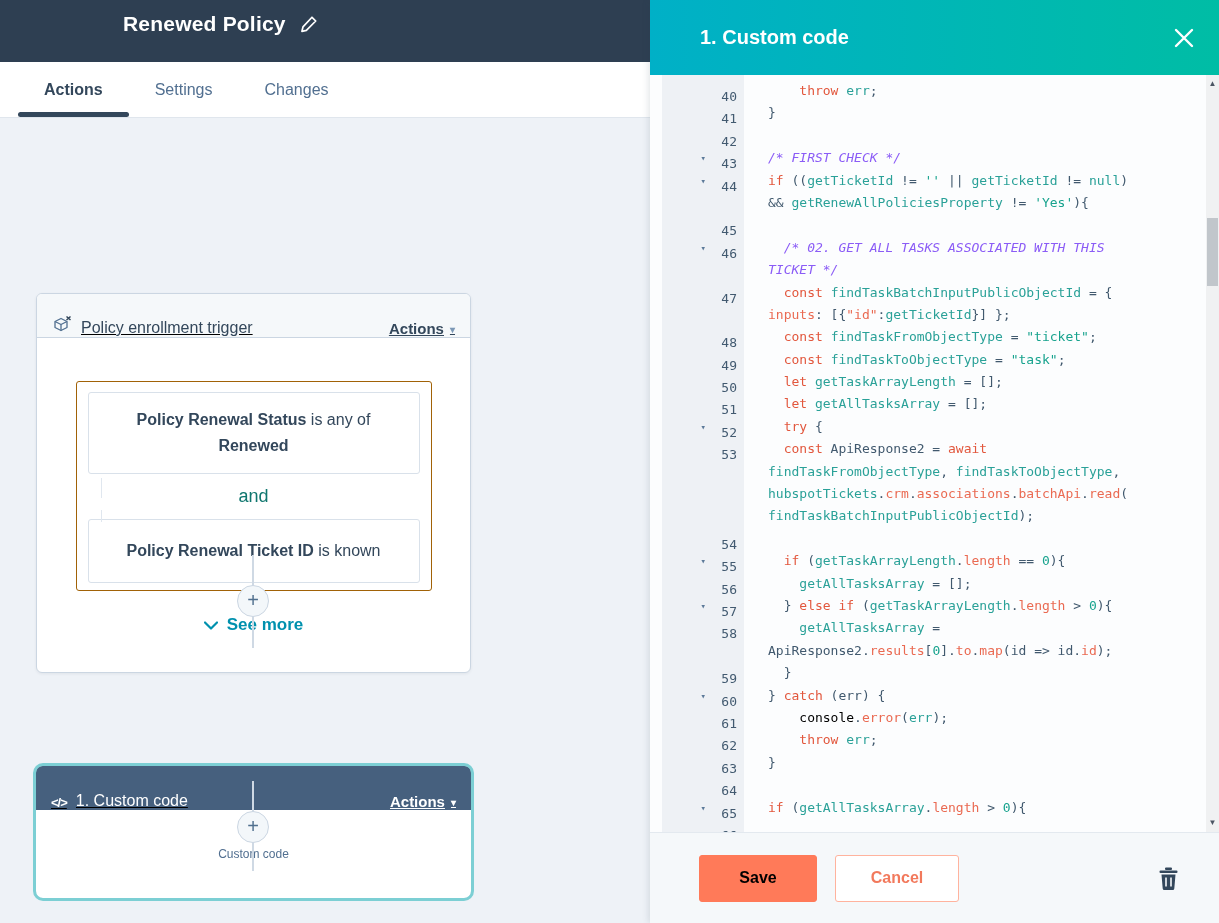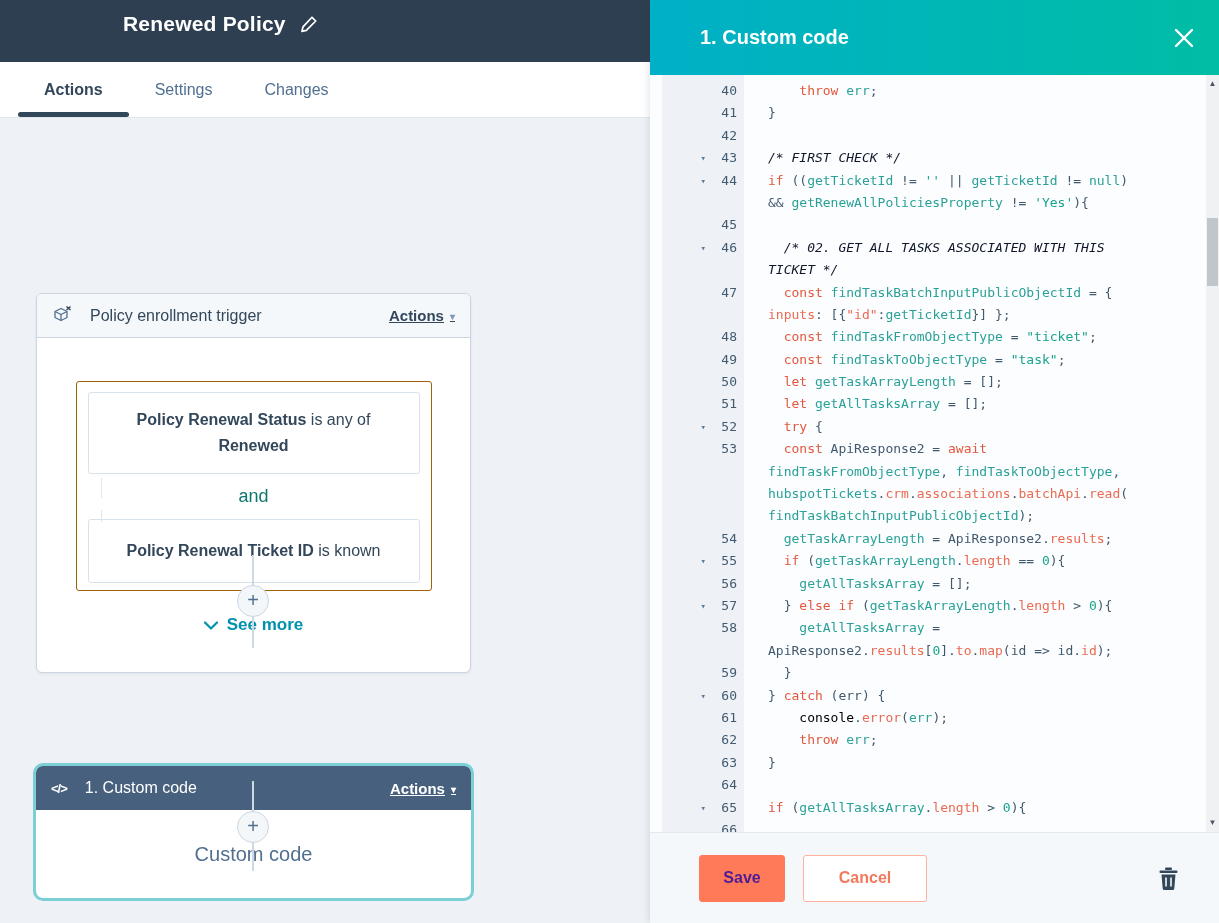--- a/index.html
+++ b/index.html
@@ -16,21 +16,21 @@
   .tab { position:relative; display:flex; align-items:center; padding:0 26px; font-size:16px; color:#516f90; cursor:pointer; }
   .tab.active { color:#33475b; font-weight:bold; }
   .tab.active::after { content:""; position:absolute; left:0; right:0; bottom:0; height:5px; background:#33475b; border-radius:3px; }
 
   .canvas { position:absolute; left:0; top:118px; width:650px; height:805px; background:#eef2f7; }
 
   .conn-line { position:absolute; width:2px; background:#cfd9e4; left:252px; }
   .plus-btn { position:absolute; left:237px; width:32px; height:32px; border-radius:50%; background:#f3f7fa; border:1px solid #cbd6e2; color:#51708f; font-size:20px; line-height:29px; text-align:center; cursor:pointer; }
 
   .card { position:absolute; left:36px; width:435px; background:#ffffff; border:1px solid #cbd6e2; border-radius:6px; box-shadow:0 1px 3px rgba(45,62,80,.08); }
-  .card-header { height:44px; display:flex; align-items:center; padding:0 15px; gap:18px; border-radius:5px 5px 0 0; }
+  .card-header { height:44px; display:flex; align-items:flex-end; padding:0 15px; gap:9px; border-radius:5px 5px 0 0;text-decoration:underline; }
   .card-header.light { background:#f5f8fa; border-bottom:1px solid #cbd6e2; }
   .card-header.dark { background:#46607e; }
   .card-title { font-size:16px; flex:1; white-space:nowrap; overflow:hidden; }
   .light .card-title { color:#33475b; }
   .dark .card-title { color:#ffffff; }
   .actions-link { font-size:15px; font-weight:bold; text-decoration:underline; cursor:pointer; display:flex; align-items:center; gap:6px; }
   .light .actions-link { color:#33475b; }
   .dark .actions-link { color:#ffffff; }
   .caret { font-size:10px; text-decoration:none; display:inline-block; transform:translateY(1px); }
   .light .caret { color:#7c98b6; }
@@ -39,50 +39,50 @@
 
   .trigger-card { top:175px; height:380px; }
   .filter-outer { position:relative; margin:43px auto 0; width:356px; height:210px; border:1px solid #a16207; border-radius:3px; background:#ffffff; }
   .filter-box { width:332px; margin:10px auto 0; border:1px solid #d9e1ea; border-radius:3px; background:#ffffff; text-align:center; font-size:16px; color:#33475b; line-height:26px; padding:14px 20px; cursor:pointer; }
   .and-label { text-align:center; color:#0f766e; font-size:18px; margin:12px 0; }
   .tree-seg { position:absolute; left:24px; width:1px; background:#e0e7ef; }
   .see-more { margin-top:24px; display:flex; justify-content:center; align-items:center; gap:9px; color:#0091ae; font-size:17px; font-weight:bold; cursor:pointer; }
 
   .step1-card { top:648px; height:132px; border:none; outline:3px solid #7ccfd4; border-radius:7px; }
   .step1-card .card-header { border-radius:6px 6px 0 0; }
-  .step-body { height:88px; display:flex; align-items:center; justify-content:center; color:#516f90; font-size:20px; border-radius:0 0 6px 6px; }
+  .step-body { height:88px; display:flex; align-items:center; justify-content:center; color:#516f90; font-size:12px; border-radius:0 0 6px 6px; }
 
   
   .panel { position:absolute; left:650px; top:0; width:569px; height:923px; background:#fcfdfe; box-shadow:-2px 0 6px rgba(45,62,80,.12); }
   .panel-header { position:absolute; left:0; top:0; width:100%; height:75px; background:linear-gradient(90deg,#00b0c7 0%,#00bda5 100%); display:flex; align-items:center; padding:0 24px 0 50px; }
   .panel-title { color:#ffffff; font-size:20px; font-weight:bold; flex:1; }
   .close-btn { cursor:pointer; display:flex; align-items:center; }
 
   .code-area { position:absolute; left:0; top:75px; width:556px; height:757px; overflow:hidden; background:#fcfdfe; }
   .gutter-band { position:absolute; left:12px; top:0; width:82px; height:100%; background:#eef1f5; }
   .code-rows { position:relative; padding-top:5px; font-family:"DejaVu Sans Mono", monospace; font-size:13px; line-height:22.4px; }
   .crow { display:flex; height:22.4px; }
   .fold { width:56px; text-align:right; color:#5c7a99; font-size:9px; flex:none; cursor:pointer; }
-  .lnum { width:38px; text-align:right; padding-right:7px; color:#425a70; flex:none; }
+  .lnum { width:38px; text-align:right; padding-right:7px; color:#425a70; flex:none;margin-top:6px; }
   .src { flex:1; padding-left:24px; white-space:pre; color:#41596e; }
   .tk-kw { color:#e2573d; }
   .tk-pr { color:#ea6a52; }
   .tk-vr { color:#2aa198; }
   .tk-st { color:#18a38e; }
-  .tk-cm { color:#0f172a; font-style:italic; }
+  .tk-cm { color:#8b5cf6; font-style:italic; }
   .tk-bi { color:#000000; }
   .tk-pln { color:#41596e; }
 
   .scrollbar { position:absolute; right:0; top:75px; width:13px; height:757px; background:#f0f1f2; }
   .sb-arrow { position:absolute; left:0; width:13px; height:14px; color:#4b5563; font-size:8px; text-align:center; line-height:14px; cursor:pointer; }
   .sb-thumb { position:absolute; left:1px; top:143px; width:11px; height:68px; background:#c1c6cb; cursor:pointer; }
 
   .panel-footer { position:absolute; left:0; bottom:0; width:100%; height:91px; background:#f5f8fa; border-top:1px solid #e3e9ef; display:flex; align-items:center; padding:0 40px 0 49px; gap:18px; }
   .btn { height:47px; border-radius:3px; font-size:16px; font-weight:bold; display:flex; align-items:center; justify-content:center; cursor:pointer; font-family:"Liberation Sans", sans-serif; }
-  .btn-save { width:86px; background:#ff7a59; border:1px solid #ff7a59; color:#4c1d95; }
+  .btn-save { width:118px; background:#ff7a59; border:1px solid #ff7a59; color:#000000; }
   .btn-cancel { width:124px; background:#ffffff; border:1px solid #ffb39e; color:#f2795c; }
   .trash-btn { margin-left:auto; cursor:pointer; display:flex; align-items:center; }
 </style>
 </head>
 <body>
 
 <div class="app-header">
   <div class="app-title-wrap">
     <span class="app-title">Renewed Policy</span>
     <span class="pencil">
@@ -269,21 +269,20 @@
           <span class="src"><span class="tk-vr">hubspotTickets</span><span class="tk-pln">.</span><span class="tk-pr">crm</span><span class="tk-pln">.</span><span class="tk-pr">associations</span><span class="tk-pln">.</span><span class="tk-pr">batchApi</span><span class="tk-pln">.</span><span class="tk-pr">read</span><span class="tk-pln">(</span></span>
         </div>
         <div class="crow">
           <span class="fold"></span>
           <span class="lnum"></span>
           <span class="src"><span class="tk-vr">findTaskBatchInputPublicObjectId</span><span class="tk-pln">);</span></span>
         </div>
         <div class="crow">
           <span class="fold"></span>
           <span class="lnum">54</span>
-          <span class="src"><span class="tk-pln">  </span><span class="tk-vr">getTaskArrayLength</span><span class="tk-pln"> = ApiResponse2.</span><span class="tk-pr">results</span><span class="tk-pln">;</span></span>
         </div>
         <div class="crow">
           <span class="fold">▾</span>
           <span class="lnum">55</span>
           <span class="src"><span class="tk-pln">  </span><span class="tk-kw">if</span><span class="tk-pln"> (</span><span class="tk-vr">getTaskArrayLength</span><span class="tk-pln">.</span><span class="tk-pr">length</span><span class="tk-pln"> == </span><span class="tk-st">0</span><span class="tk-pln">){</span></span>
         </div>
         <div class="crow">
           <span class="fold"></span>
           <span class="lnum">56</span>
           <span class="src"><span class="tk-pln">    </span><span class="tk-vr">getAllTasksArray</span><span class="tk-pln"> = [];</span></span>

